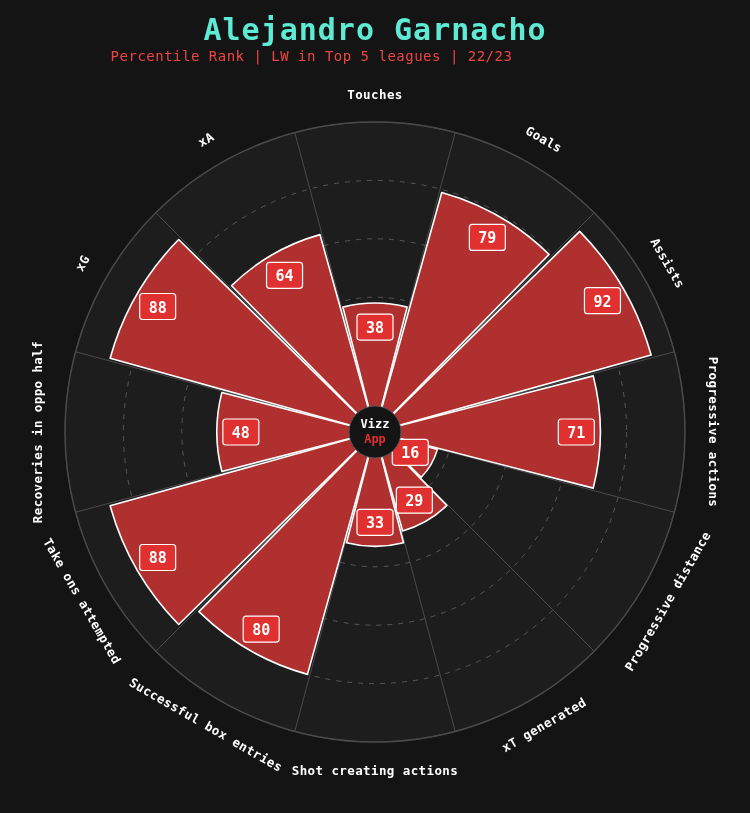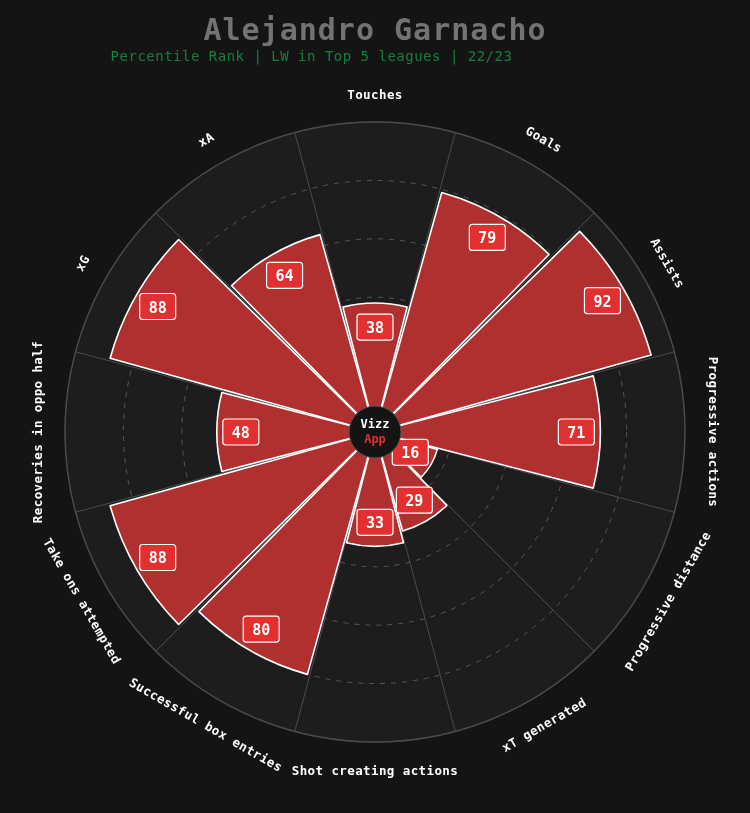--- a/index.html
+++ b/index.html
@@ -21,32 +21,32 @@
     background: #141414;
   }
   .title {
     position: absolute;
     top: 12px;
     left: 0;
     width: 750px;
     text-align: center;
     font-size: 30px;
     font-weight: bold;
-    color: #737373;
+    color: #5eead4;
     letter-spacing: 1px;
     font-family: "DejaVu Sans Mono", monospace;
   }
   .subtitle {
     position: absolute;
     top: 48px;
     left: 0;
     width: 623px;
     text-align: center;
     font-size: 14px;
-    color: #15803d;
+    color: #ef4444;
     letter-spacing: 0.5px;
     font-family: "DejaVu Sans Mono", monospace;
   }
   #chart-area {
     position: absolute;
     top: 60px;
     left: 0;
     width: 730px;
     height: 753px;
   }

